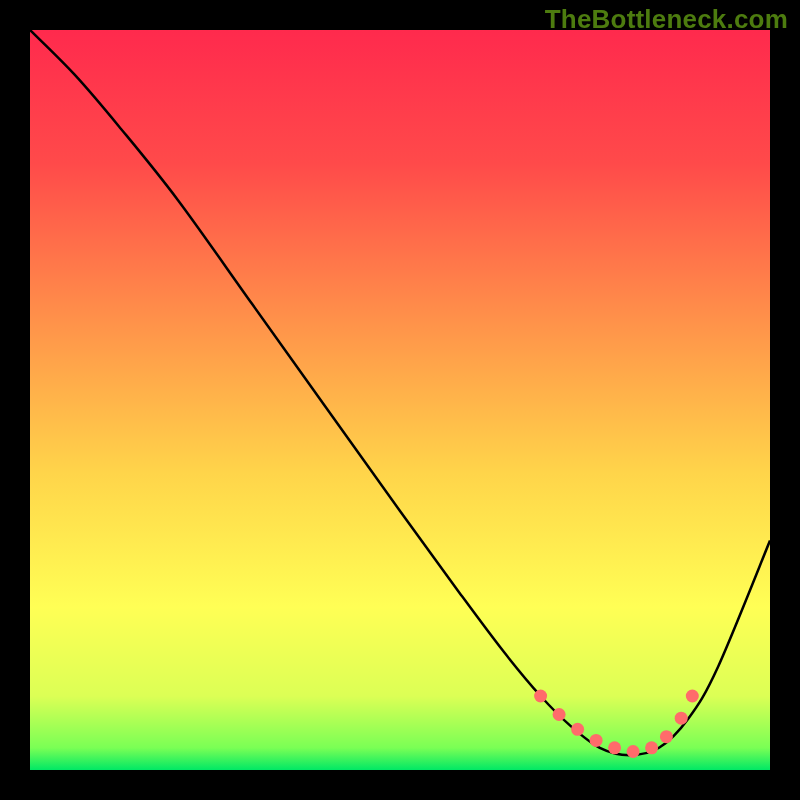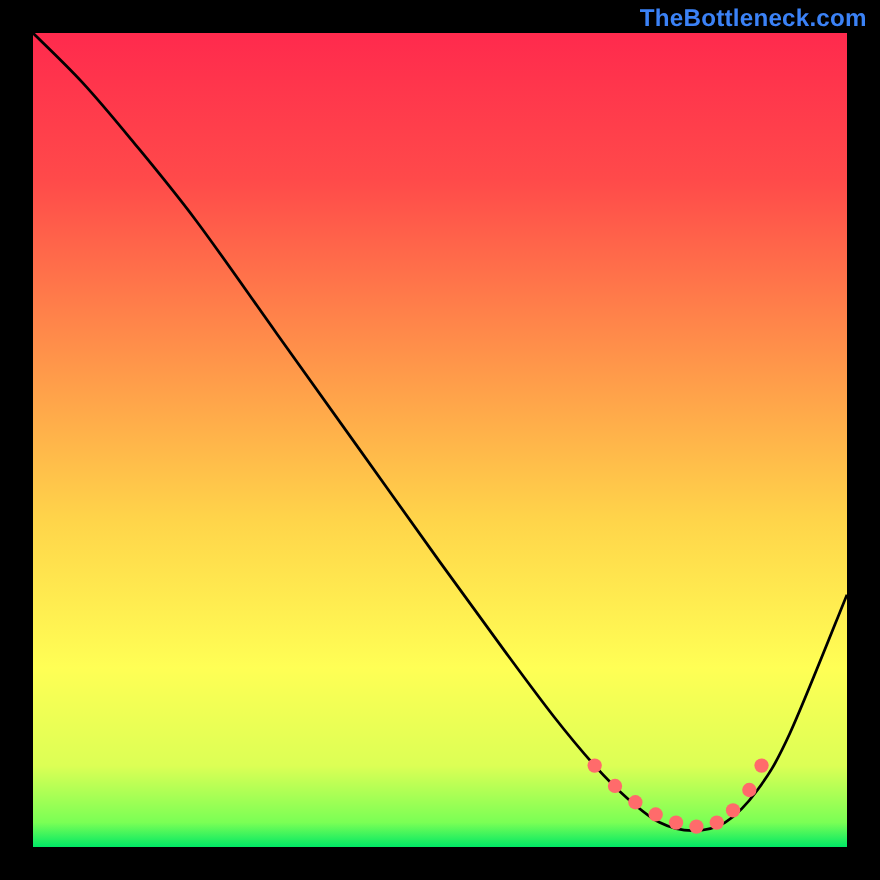--- a/index.html
+++ b/index.html
@@ -7,23 +7,23 @@
   .outer {
     width: 800px;
     height: 800px;
     background: #000;
     position: relative;
   }
   .watermark {
     position: absolute;
     top: 4px;
     right: 12px;
-    color: #3b82f6;
+    color: #4d7c0f;
     font-family: Arial, Helvetica, sans-serif;
-    font-size: 22px;
+    font-size: 26px;
     font-weight: 600;
     letter-spacing: 0.2px;
     z-index: 3;
   }
   .plot {
     position: absolute;
     top: 30px;
     left: 30px;
     width: 740px;
     height: 740px;

